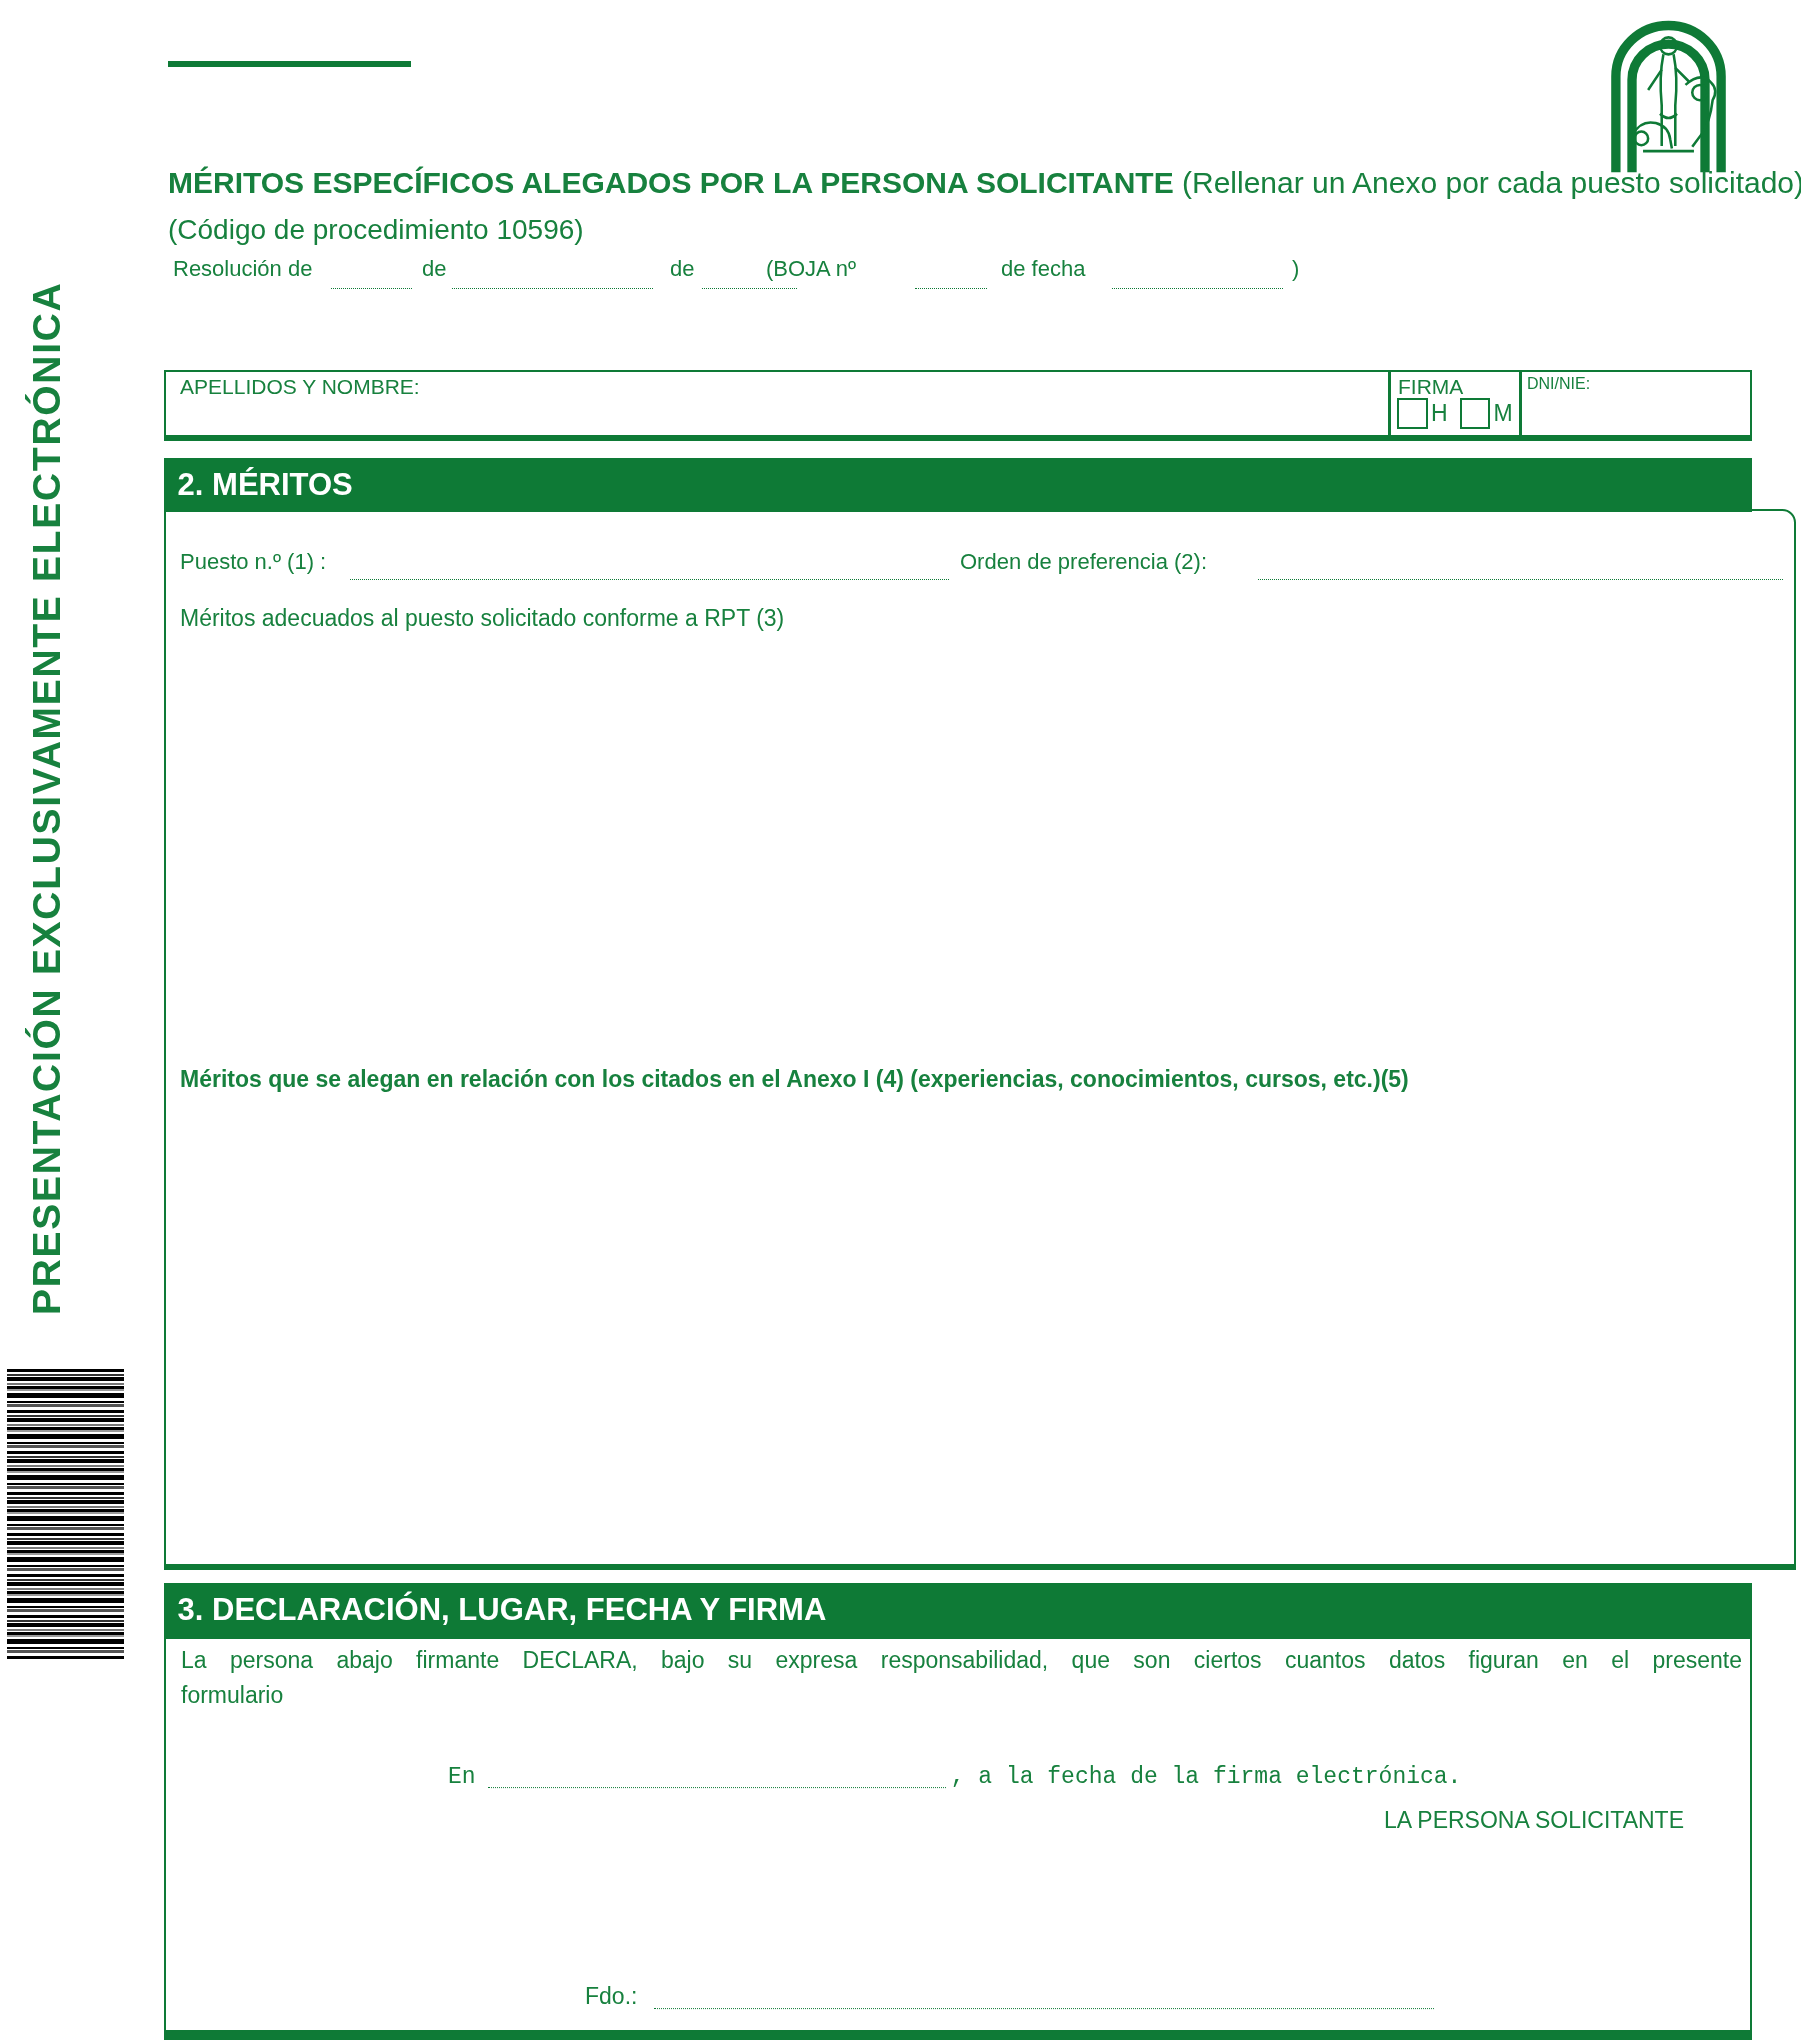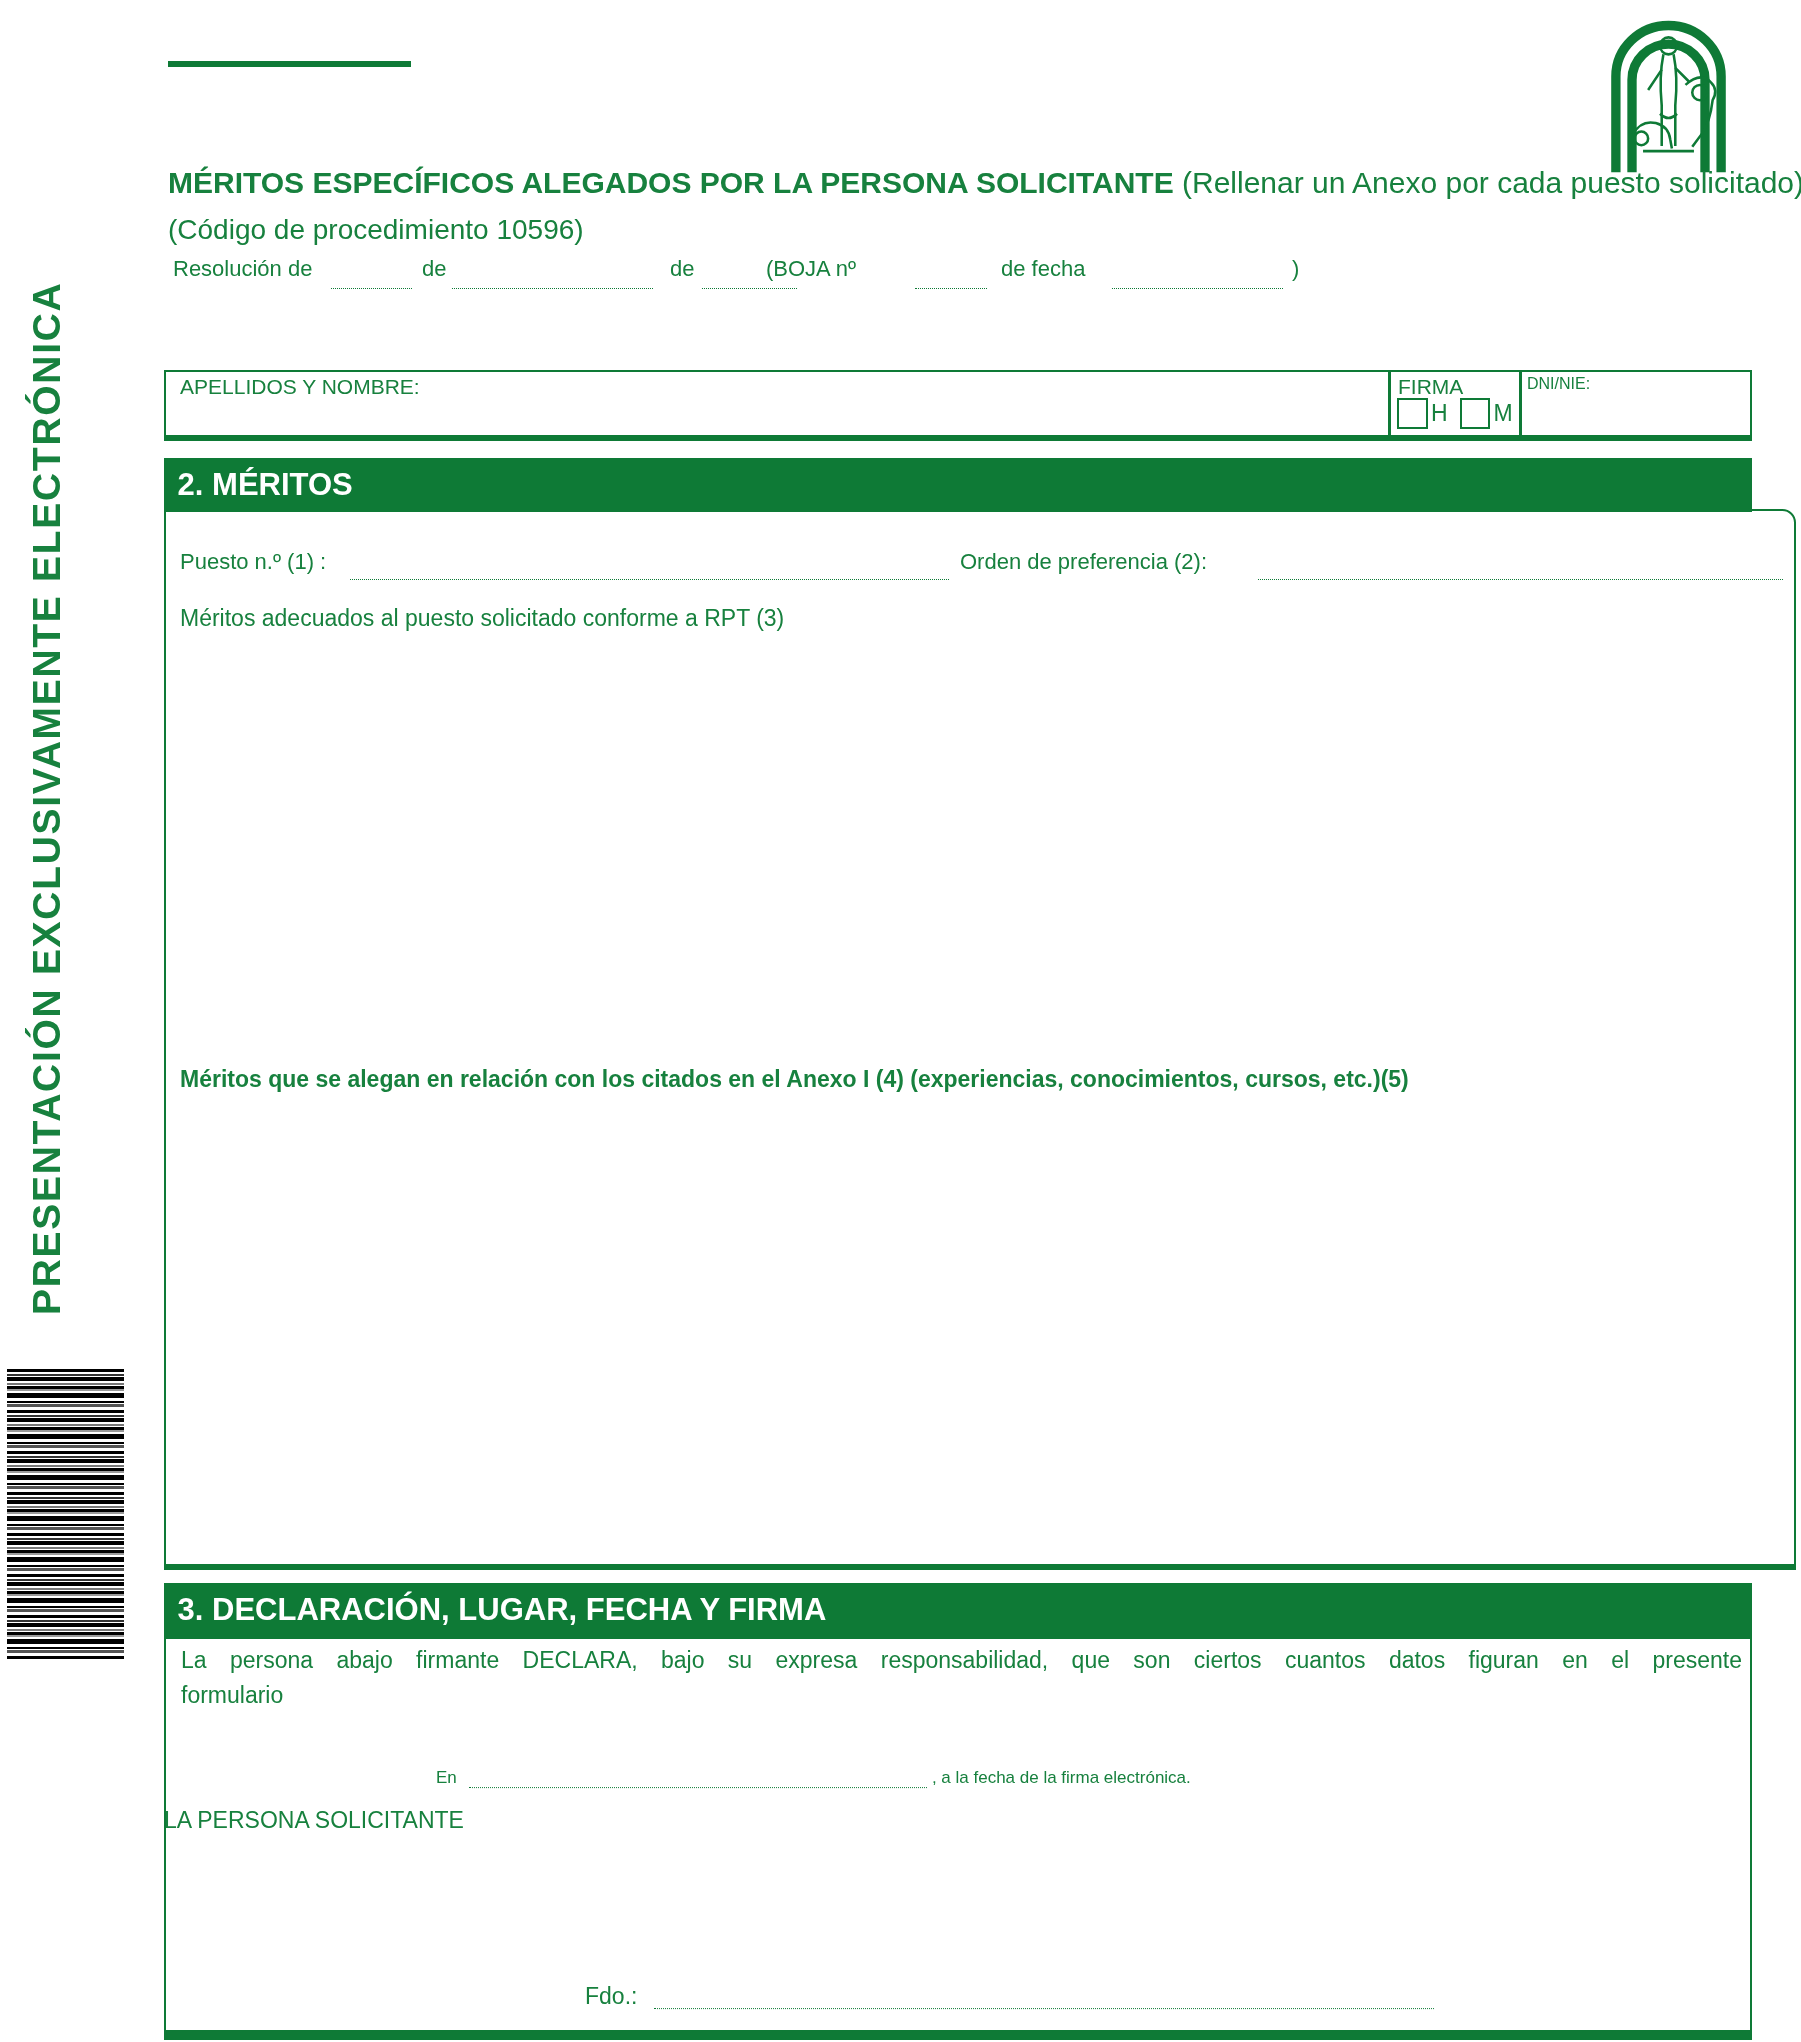--- a/index.html
+++ b/index.html
@@ -46,23 +46,23 @@
   .lbl{position:absolute;color:var(--tgreen);white-space:nowrap;}
   .vsep{position:absolute;width:2.5px;background:var(--green);}
 
   .checkbox{display:inline-block;width:30.5px;height:30.5px;border:2.5px solid var(--green);vertical-align:middle;background:#fff;}
   .cblabel{font-size:23px;color:var(--tgreen);vertical-align:middle;margin:0 12px 0 3.4px;}
 
   .fieldline{position:absolute;height:18.6px;border-bottom:1.7px dotted var(--green);}
 
   .para{position:absolute;left:181px;top:1643px;width:1561px;font-size:23px;line-height:35px;color:var(--tgreen);}
   .para .l1{display:block;text-align:justify;text-align-last:justify;}
-  .enrow{position:absolute;left:436px;top:1761px;font-size:17px;color:var(--tgreen);white-space:nowrap;}
+  .enrow{position:absolute;left:448px;top:1761px;font-size:23px;color:var(--tgreen);white-space:nowrap;font-family:Liberation Mono, monospace;}
   .enrow .dotfield{display:inline-block;width:458px;height:22px;margin:0 5.1px 0 12px;transform:translateY(5.1px);}
-  .center-label{position:absolute;left:164px;top:1807px;width:1520px;text-align:left;font-size:23px;color:var(--tgreen);}
+  .center-label{position:absolute;left:164px;top:1807px;width:1520px;text-align:right;font-size:23px;color:var(--tgreen);}
   .fdorow{position:absolute;left:585px;top:1982px;font-size:23px;color:var(--tgreen);white-space:nowrap;}
   .fdorow .dotfield{display:inline-block;width:780px;height:22px;margin-left:17px;transform:translateY(5.1px);}
   .blank-area{position:absolute;background:transparent;}
 </style>
 </head>
 <body>
 
 <div class="page">
 
   <div class="vbanner">PRESENTACIÓN EXCLUSIVAMENTE ELECTRÓNICA</div>

